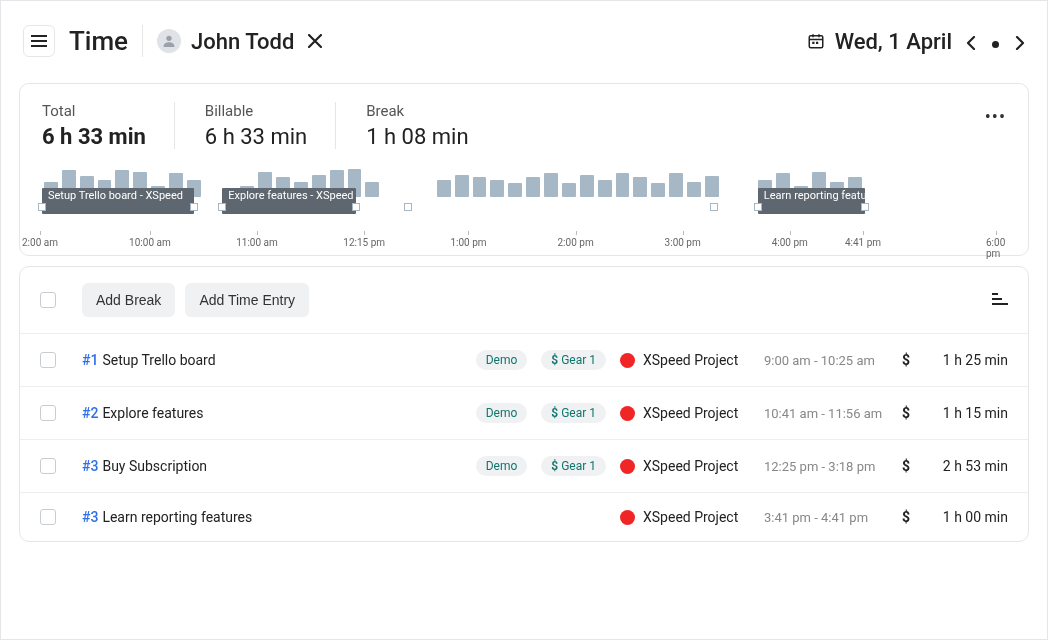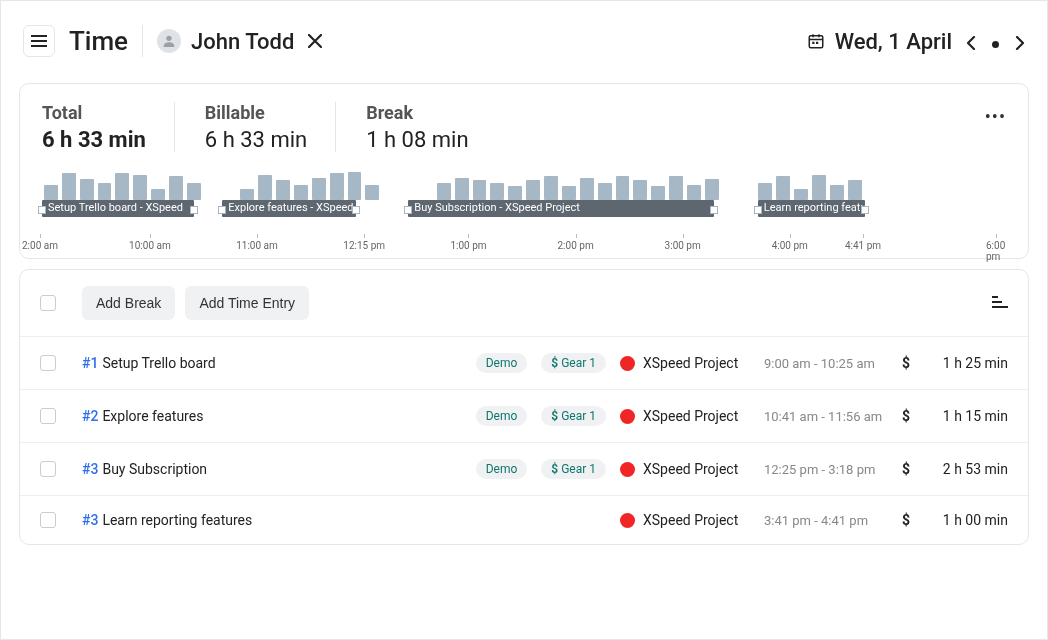--- a/index.html
+++ b/index.html
@@ -39,36 +39,36 @@
   
   .summary-card {
     margin: 10px 18px;
     border: 1px solid #e4e6ea; border-radius: 10px;
     padding: 18px 22px;
     position: relative;
   }
   .stats-row { display: flex; gap: 30px; }
   .stat-block { padding-right: 28px; border-right: 1px solid #e4e6ea; }
   .stat-block:last-child { border-right: none; }
-  .stat-label { font-size: 18px; color: #555; margin-bottom: 4px; font-weight: bold; }
+  .stat-label { font-size: 15px; color: #555; margin-bottom: 4px; }
   .stat-value { font-size: 22px; font-weight: 400; color: #222; }
   .stat-value.strong { font-weight: 700; }
   .summary-menu { position: absolute; right: 22px; top: 22px; font-size: 18px; letter-spacing: 1px; color: #333; cursor: pointer; }
 
   
   .timeline-wrap { margin-top: 18px; position: relative; height: 70px; }
   .timeline-track { position: relative; height: 50px; }
   .activity-bars {
     position: absolute; left: 0; right: 0; bottom: 20px; height: 30px;
     display: flex; gap: 4px; align-items: flex-end; padding: 0 2px;
   }
   .abar { flex: 1 1 auto; background: #a6b7c6; border-radius: 1px; }
   .abar.gap { background: transparent; }
   .entry-label {
-    position: absolute; bottom: 3px; height: 17px; background: #5e6770; color: #fff;
+    position: absolute; bottom: 3px; height: 26px; background: #5e6770; color: #fff;
     font-size: 11px; padding: 1px 6px; white-space: nowrap; overflow: hidden;
     border-radius: 1px;
   }
   .entry-handle {
     position: absolute; width: 8px; height: 8px; background: #fff; border: 1px solid #a6b7c6;
     bottom: 6px;
   }
   .timeline-axis { position: absolute; left: 0; right: 0; bottom: 0; }
   .tick {
     position: absolute; font-size: 10px; color: #666; top: 0;
@@ -251,21 +251,20 @@
             <div class="abar gap" style="height: 0px;"></div>
             <div class="abar gap" style="height: 0px;"></div>
             <div class="abar gap" style="height: 0px;"></div>
           </div>
           <div class="entry-label" style="left: 0%; width: 15.74%;">Setup Trello board - XSpeed</div>
           <div class="entry-handle" style="left: calc(0% - 4px);"></div>
           <div class="entry-handle" style="left: calc(15.74% - 4px);"></div>
           <div class="entry-label" style="left: 18.7%; width: 13.89%;">Explore features - XSpeed</div>
           <div class="entry-handle" style="left: calc(18.7% - 4px);"></div>
           <div class="entry-handle" style="left: calc(32.59% - 4px);"></div>
-          <div class="entry-label" style="left: 38%; width: 31.7%;">Buy Subscription - XSpeed Project</div>
           <div class="entry-handle" style="left: calc(38% - 4px);"></div>
           <div class="entry-handle" style="left: calc(69.7% - 4px);"></div>
           <div class="entry-label" style="left: 74.26%; width: 11.11%;">Learn reporting features</div>
           <div class="entry-handle" style="left: calc(74.26% - 4px);"></div>
           <div class="entry-handle" style="left: calc(85.37% - 4px);"></div>
         </div>
       <div class="timeline-axis" id="timeline-axis">
           <div class="tick" style="left: calc(0% - 20px);">2:00 am</div>
           <div class="tick" style="left: calc(11.11% - 20px);">10:00 am</div>
           <div class="tick" style="left: calc(22.22% - 20px);">11:00 am</div>

